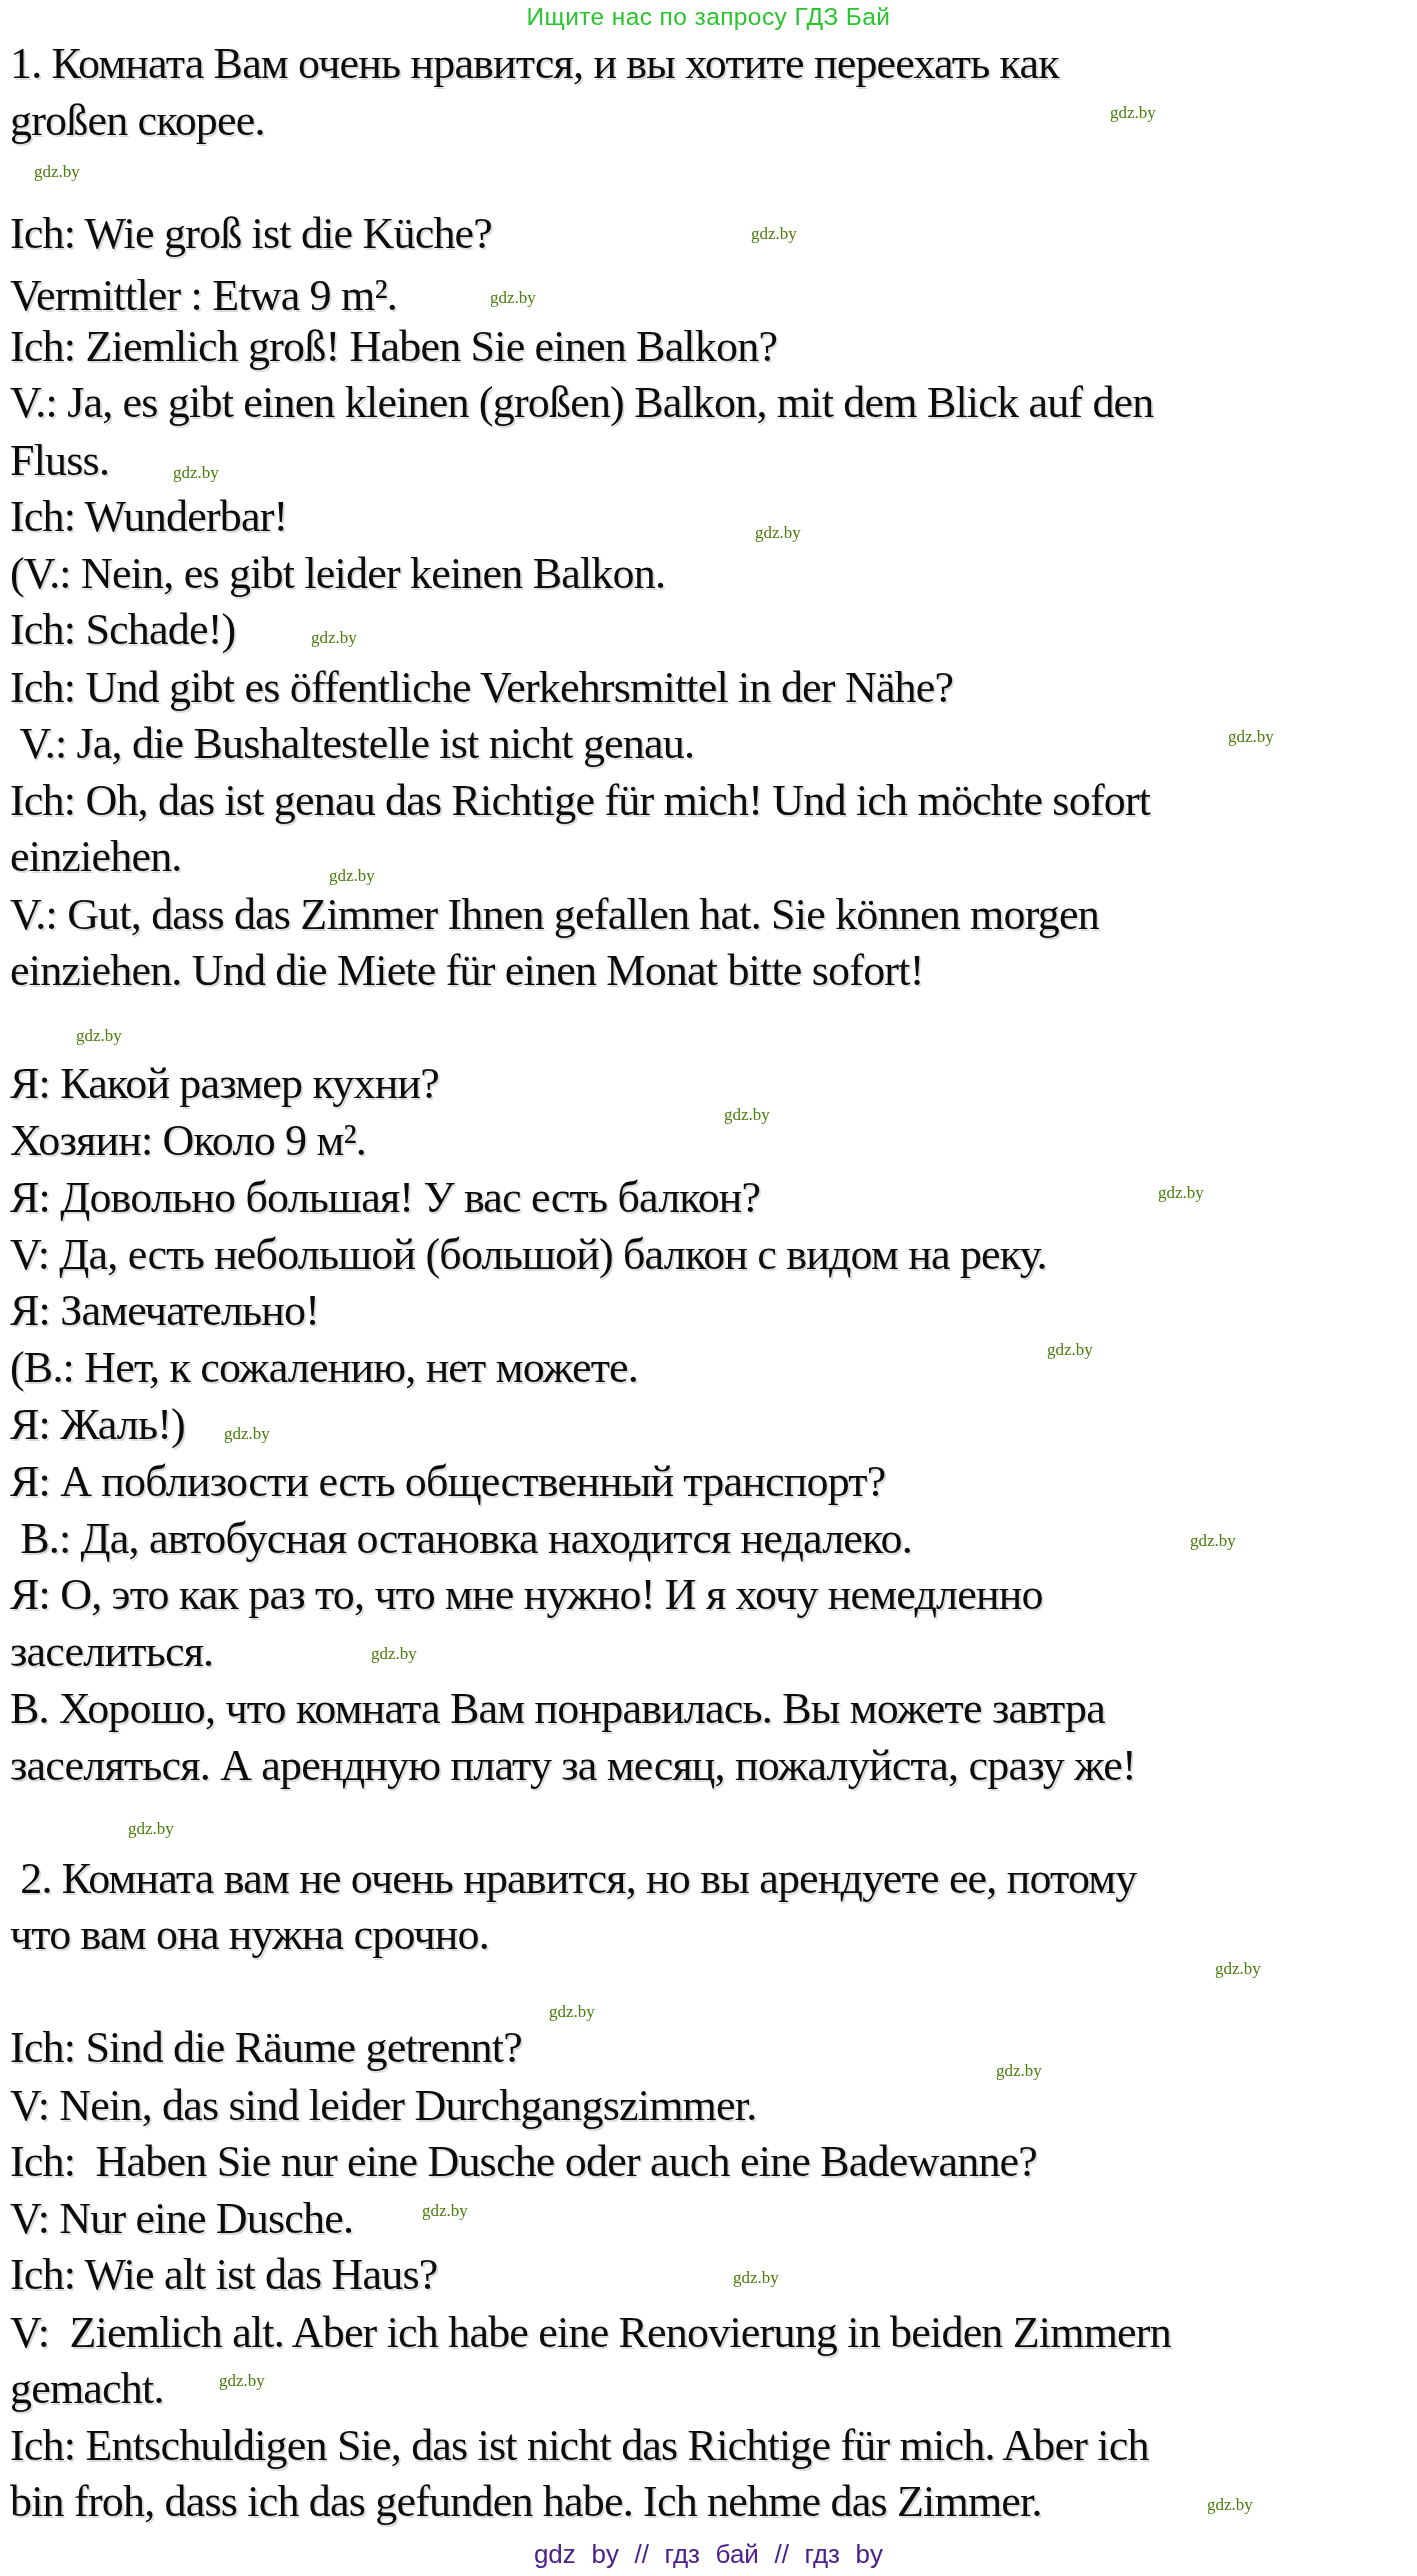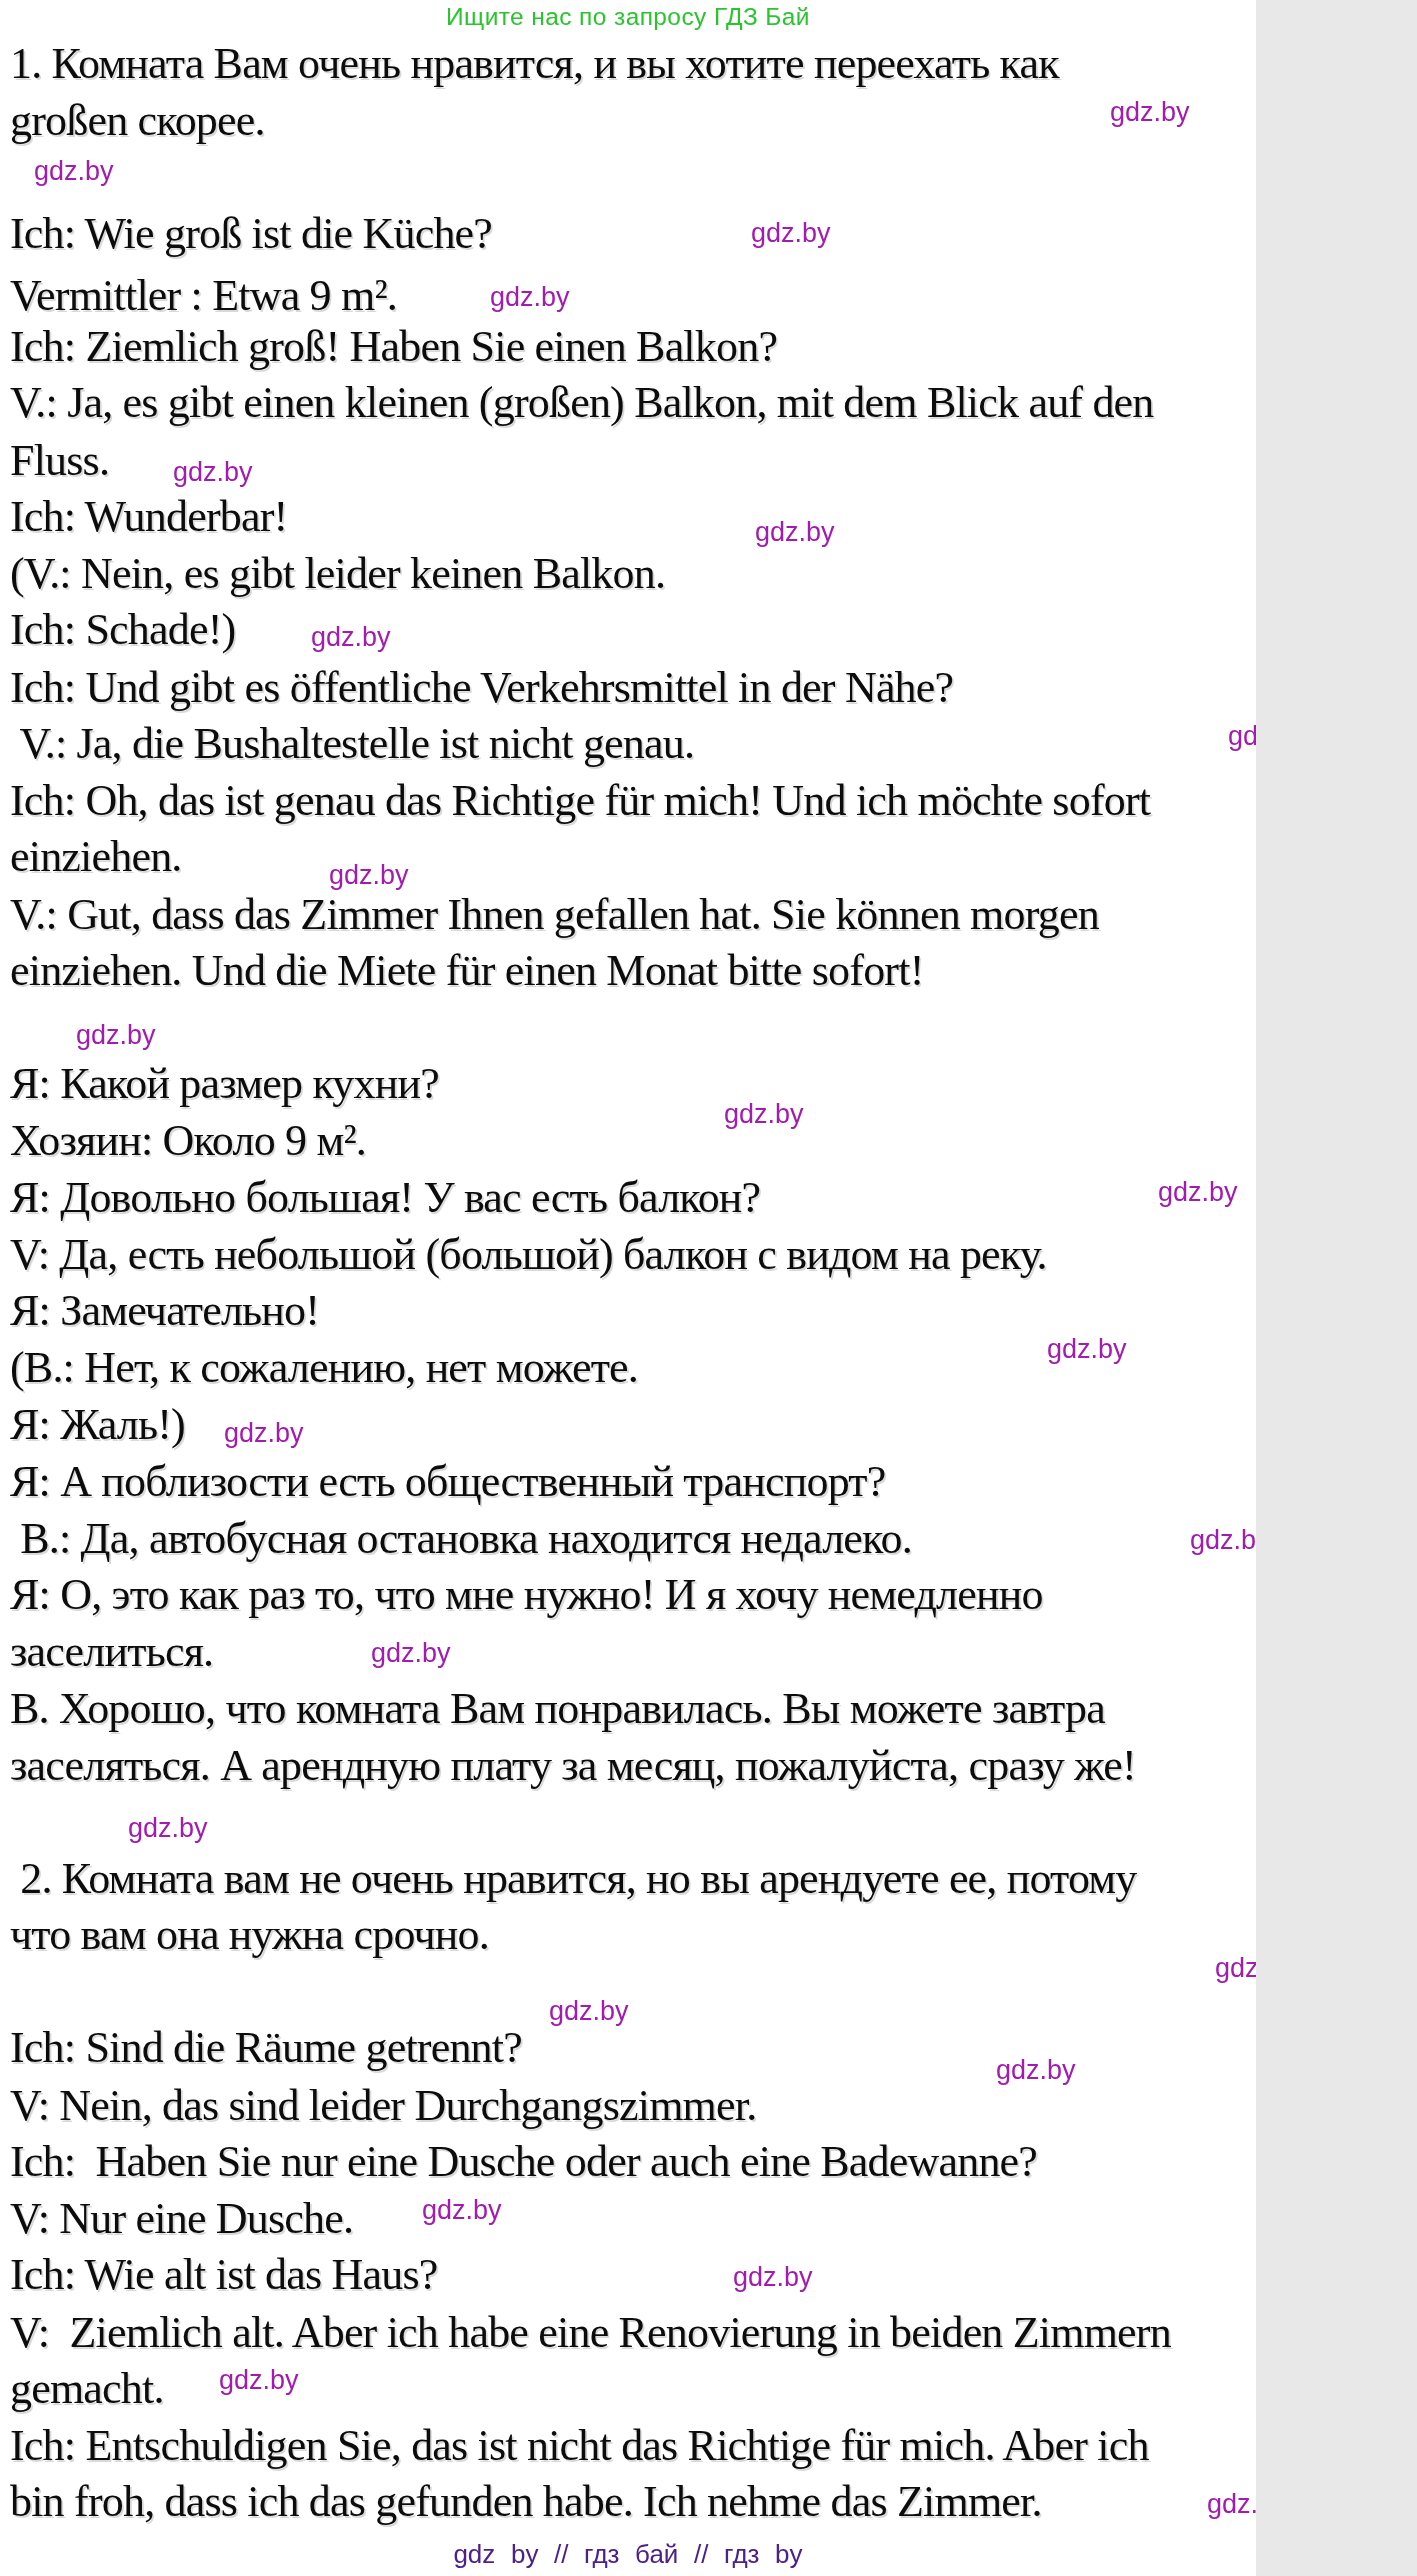--- a/index.html
+++ b/index.html
@@ -1,18 +1,18 @@
 <!DOCTYPE html>
 <html style="font-size:13.5px"><head>
 <meta charset="utf-8">
 <style>
   html, body { margin: 0; padding: 0; background: #e8e8e8; }
   .page {
     position: relative;
-    width: 1256px;
+    width: 1417px;
     height: 2576px;
     background: #ffffff;
     overflow: hidden;
     font-family: "Liberation Serif", serif;
   }
   .promo-header {
     position: absolute;
     top: 3.4px;
     left: 0;
     width: 100%;
@@ -28,24 +28,24 @@
     white-space: pre;
     font-family: "Liberation Serif", serif;
     font-size: 44px;
     line-height: 52px;
     letter-spacing: -0.8px;
     color: #0c0c0c;
     text-shadow: 1.7px 1.7px 0 rgba(130,130,130,0.30);
   }
   .watermark {
     position: absolute;
-    font-family: Liberation Sans, sans-serif;
-    font-size: 27px;
+    font-family: Liberation Serif, serif;
+    font-size: 17px;
     line-height: 25px;
-    color: #a21caf;
+    color: #4d7c0f;
     white-space: nowrap;
   }
   .site-footer {
     position: absolute;
     top: 2539px;
     left: 0;
     width: 100%;
     text-align: center;
     font-family: "Liberation Sans", sans-serif;
     font-size: 26px;

